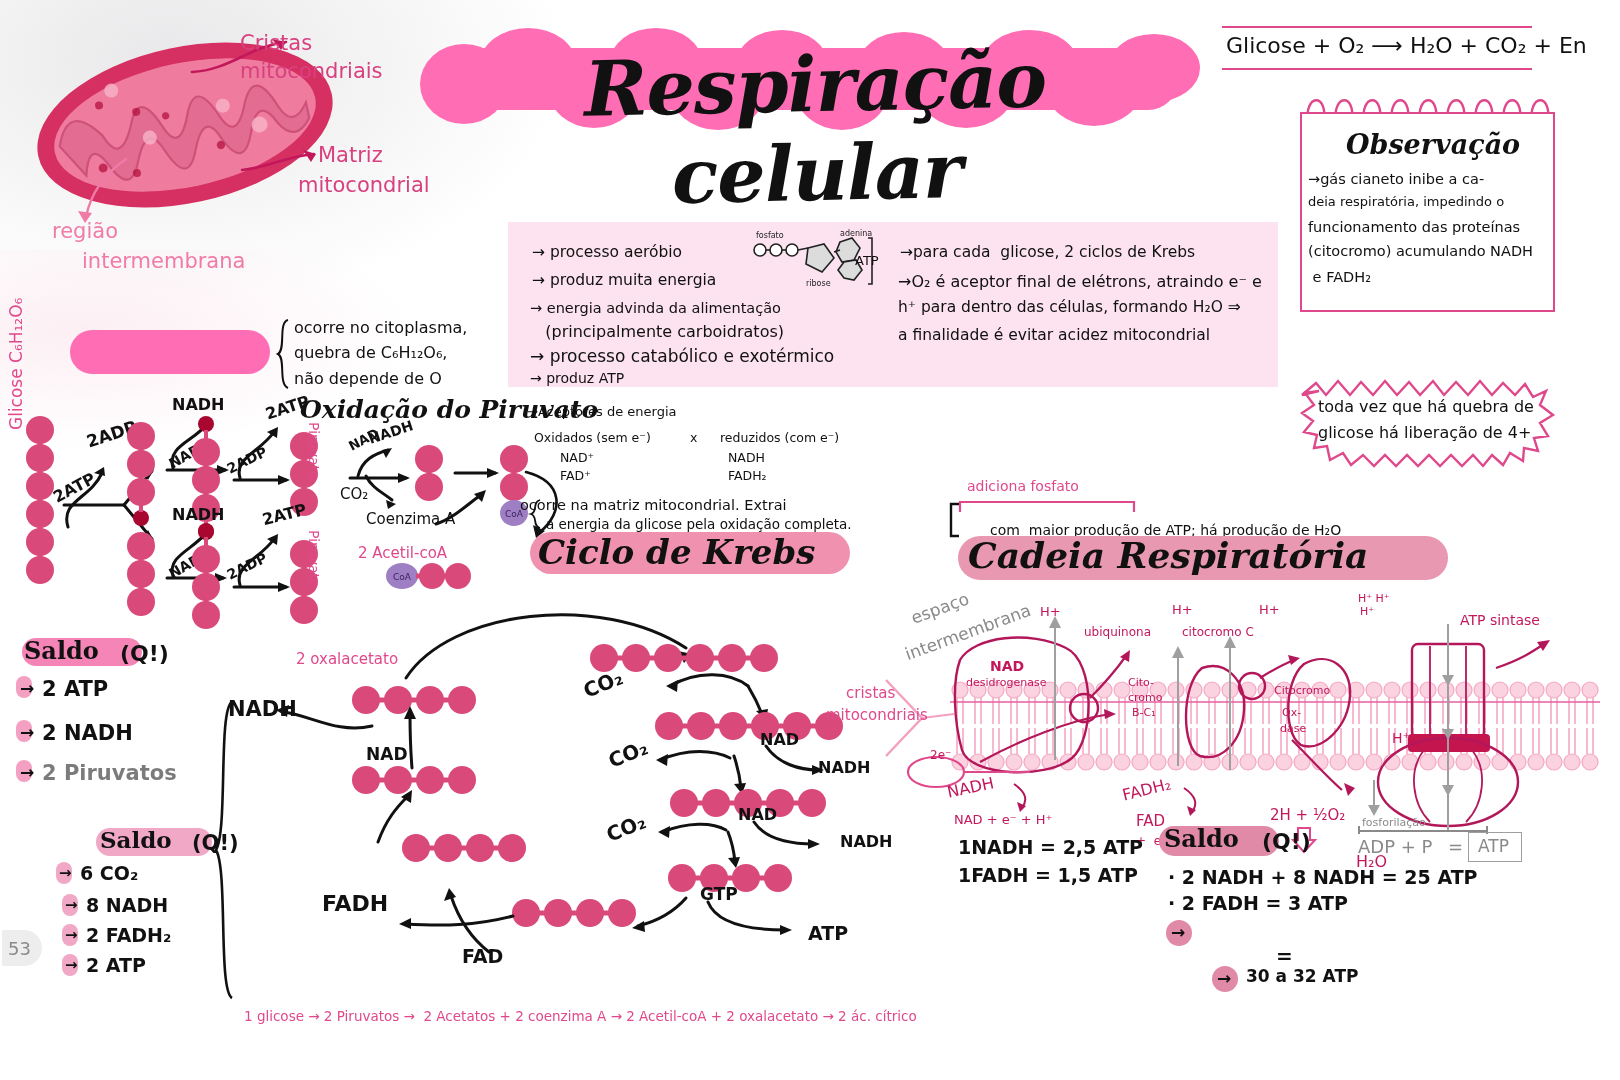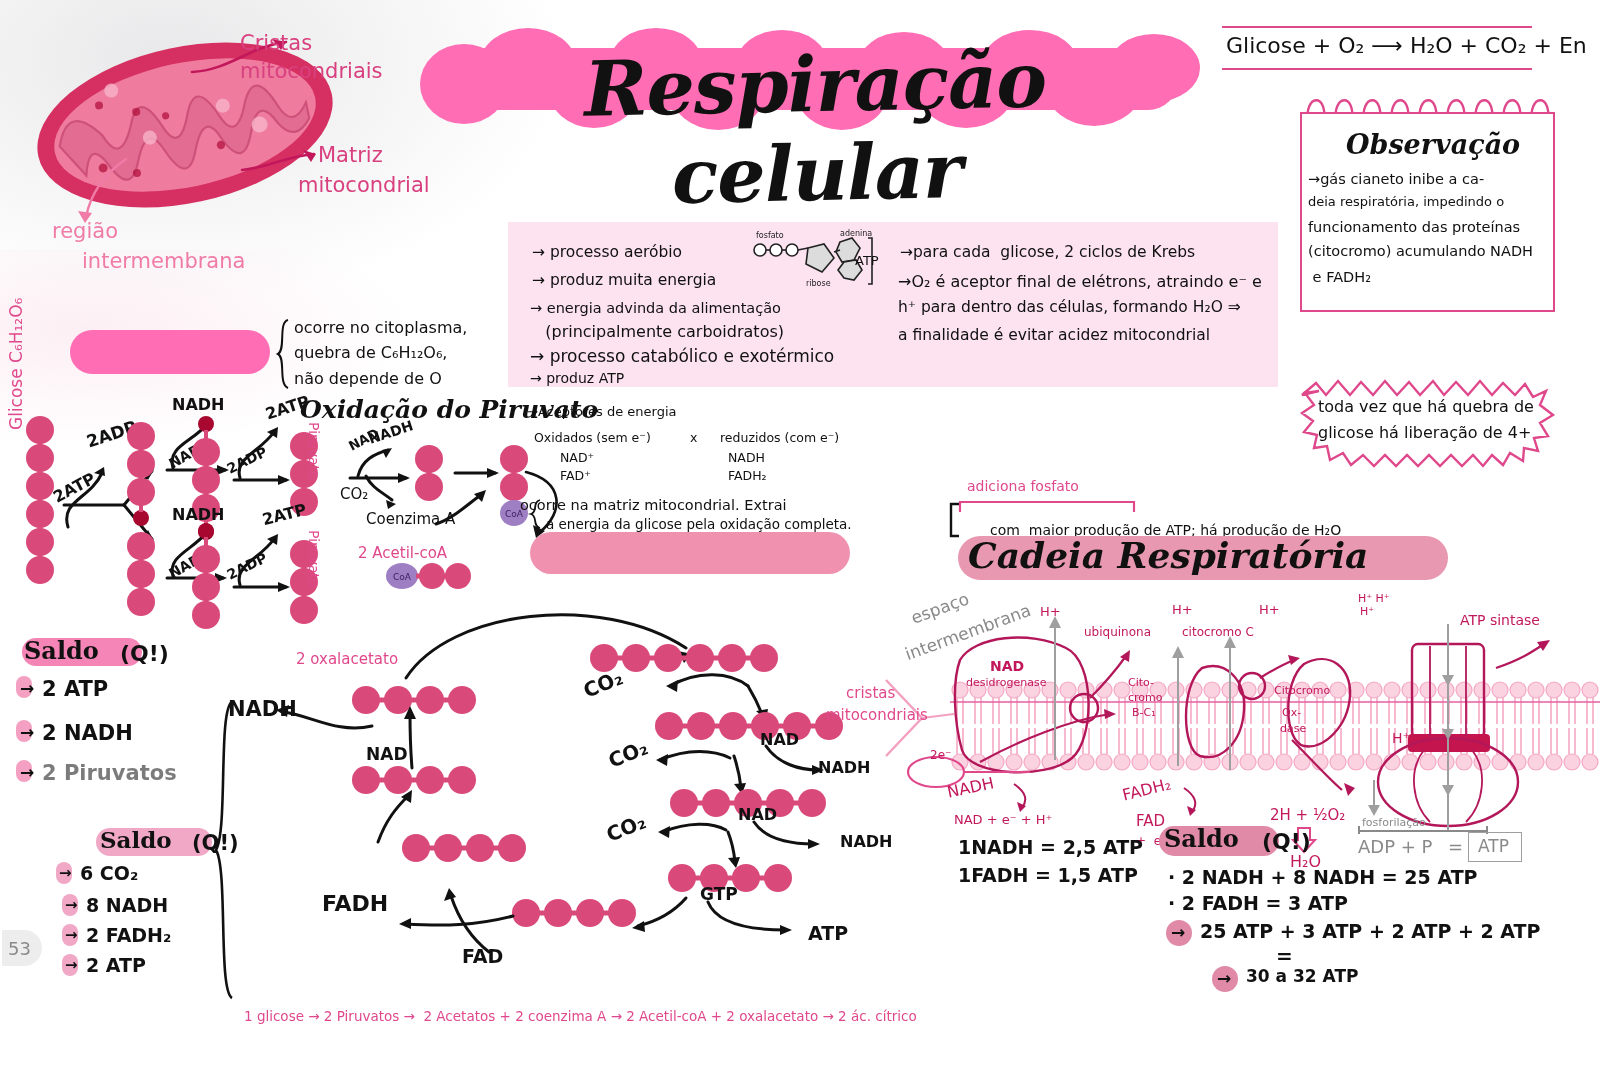--- a/index.html
+++ b/index.html
@@ -402,20 +402,21 @@
   <div class="txt blk" style="left:728px;top:450px;font-size:12.5px;">NADH</div>
   <div class="txt blk" style="left:728px;top:468px;font-size:12.5px;">FADH₂</div>
 
   <svg class="abs" style="left:529px;top:498px;" width="14" height="32">
     <path class="nofill" d="M11 2 C3 4 9 14 2 16 C9 18 3 28 11 30" stroke="#111" stroke-width="1.8"></path>
   </svg>
   <div class="txt blk" style="left:520px;top:496px;font-size:14.5px;">ocorre na matriz mitocondrial. Extrai</div>
   <div class="txt blk" style="left:546px;top:516px;font-size:13.5px;">a energia da glicose pela oxidação completa.</div>
 
   <div class="pill" style="left:530px;top:532px;width:320px;height:42px;background:#f091b0;"></div>
+  <div class="pill-label" style="left:538px;top:532px;font-size:34px;">Ciclo de Krebs</div>
 
   <div class="txt pnk" style="left:296px;top:650px;font-size:15px;">2 oxalacetato</div>
 
   <svg class="abs" style="left:300px;top:600px;" width="420" height="90">
     <path class="nofill" d="M106 78 C150 10 300 -8 386 48" stroke="#111" stroke-width="3" stroke-linecap="round"></path>
     <path d="M392 54 l-14 -3 l6 12 z" fill="#111"></path>
   </svg>
 
   <svg class="abs" style="left:590px;top:640px;" width="190" height="40">
     <line x1="14" y1="18" x2="176" y2="18" stroke="#d94a7a" stroke-width="5"></line>
@@ -952,21 +953,21 @@
   <div class="txt mag" style="left:1136px;top:834px;font-size:12px;">+  e⁻ + 2H⁺</div>
   <svg class="abs" style="left:1180px;top:786px;" width="40" height="34">
     <path class="nofill" d="M4 2 C16 10 18 18 12 26" stroke="#b3175a" stroke-width="2"></path>
     <path d="M10 30 l-3 -10 l9 4 z" fill="#b3175a"></path>
   </svg>
 
   <div class="txt mag" style="left:1270px;top:806px;font-size:15px;">2H + ½O₂</div>
   <svg class="abs" style="left:1292px;top:826px;" width="26" height="28">
     <path class="nofill" d="M6 2 L6 14 L1 14 L12 26 L23 14 L18 14 L18 2 Z" stroke="#e0488c" stroke-width="2" fill="none"></path>
   </svg>
-  <div class="txt mag" style="left:1290px;top:852px;font-size:16px;">H₂O</div>
+  <div class="txt mag" style="left:1356px;top:852px;font-size:16px;">H₂O</div>
 
   <svg class="abs" style="left:1360px;top:780px;" width="30" height="40">
     <line x1="14" y1="0" x2="14" y2="28" stroke="#9f9f9f" stroke-width="2"></line>
     <path d="M14 36 l-6 -11 l12 0 z" fill="#9f9f9f"></path>
   </svg>
   <div class="txt grey" style="left:1362px;top:816px;font-size:11px;">fosforilação</div>
   <div class="abs" style="left:1358px;top:830px;width:130px;height:2px;background:#8a8a8a;"></div>
   <div class="abs" style="left:1358px;top:826px;width:2px;height:8px;background:#8a8a8a;"></div>
   <div class="abs" style="left:1486px;top:826px;width:2px;height:8px;background:#8a8a8a;"></div>
   <div class="txt grey" style="left:1358px;top:836px;font-size:18px;">ADP + P</div>
@@ -979,21 +980,20 @@
 
   <div class="pill" style="left:1159px;top:826px;width:120px;height:30px;background:#e08aa8;"></div>
   <div class="pill-label" style="left:1164px;top:824px;font-size:24px;font-style:normal;">Saldo</div>
   <div class="txt blk" style="left:1262px;top:828px;font-size:22px;font-weight:bold;">(Q!)</div>
 
   <div class="txt blk" style="left:1168px;top:866px;font-size:19px;font-weight:bold;">· 2 NADH + 8 NADH = 25 ATP</div>
   <div class="txt blk" style="left:1168px;top:892px;font-size:19px;font-weight:bold;">· 2 FADH = 3 ATP</div>
 
   <div class="abs" style="left:1166px;top:920px;width:26px;height:26px;background:#e08aa8;border-radius:14px;"></div>
   <div class="txt blk" style="left:1171px;top:922px;font-size:17px;font-weight:bold;">→</div>
-  <div class="txt blk" style="left:1200px;top:920px;font-size:19px;font-weight:bold;">25 ATP + 3 ATP + 2 ATP + 2 ATP</div>
   <div class="txt blk" style="left:1276px;top:944px;font-size:20px;font-weight:bold;">=</div>
 
   <div class="abs" style="left:1212px;top:966px;width:26px;height:26px;background:#e08aa8;border-radius:14px;"></div>
   <div class="txt blk" style="left:1217px;top:968px;font-size:17px;font-weight:bold;">→</div>
   <div class="txt blk" style="left:1246px;top:966px;font-size:17px;font-weight:bold;">30 a 32 ATP</div>
 
   <div class="txt pnk" style="left:244px;top:1008px;font-size:13.5px;">1 glicose → 2 Piruvatos →  2 Acetatos + 2 coenzima A → 2 Acetil-coA + 2 oxalacetato → 2 ác. cítrico</div>
 </div>
 
 </body></html>

